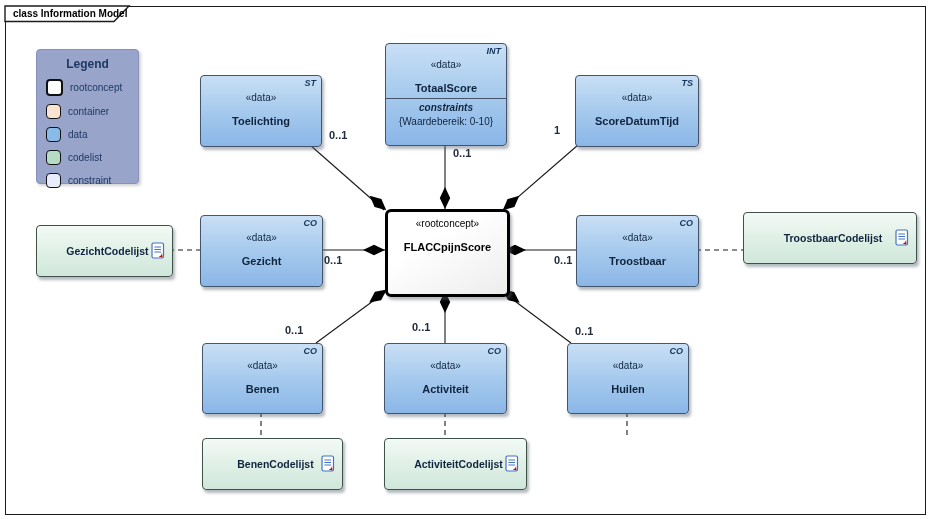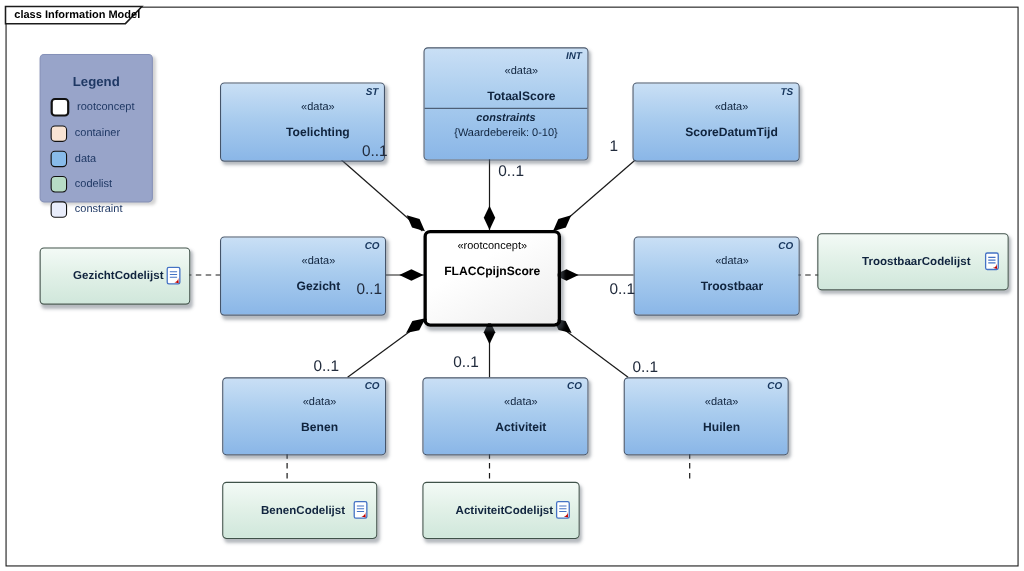--- a/index.html
+++ b/index.html
@@ -3,50 +3,50 @@
 <meta charset="utf-8">
 <style>
   html,body{margin:0;padding:0;background:#ffffff;font-family:"Liberation Sans",sans-serif;}
   #stage{position:relative;width:931px;height:519px;background:#ffffff;overflow:hidden;}
   #frame{position:absolute;left:5px;top:6px;width:919px;height:507px;border:1.5px solid #1c1c1c;background:#ffffff;z-index:0;}
   #edges{position:absolute;left:0;top:0;width:931px;height:519px;z-index:1;}
   .tab-label{position:absolute;left:13px;top:8px;z-index:3;font-size:10px;font-weight:bold;color:#000;white-space:nowrap;}
 
   
   #legend{position:absolute;left:36px;top:49px;width:101px;height:133px;background:#98a4c9;border:1px solid #8591b8;border-radius:4px;z-index:2;box-shadow:2px 2px 3px rgba(0,0,0,0.18);}
-  #legend .ltitle{text-align:center;font-size:12px;font-weight:bold;color:#1f3864;margin-top:17px;}
+  #legend .ltitle{text-align:center;font-size:12px;font-weight:bold;color:#1f3864;margin-top:7px;}
   #legend .litems{margin:8px 0 0 9px;display:flex;flex-direction:column;gap:8px;text-align:right;}
   .litem{display:flex;align-items:center;gap:7px;}
   .swatch{width:13px;height:13px;border:1.5px solid #111;border-radius:4px;flex:0 0 auto;}
   .swatch.thick{border-width:2.5px;}
   .litem span{font-size:10px;color:#1f3864;}
 
   
   .node{position:absolute;z-index:2;border-radius:4px;box-shadow:2px 3px 3px rgba(90,100,110,0.45);}
-  .data{background:linear-gradient(180deg,#c9dff5 0%,#a9ccee 45%,#8ab6e7 100%);border:1px solid #44546a;padding-left:28px;}
+  .data{background:linear-gradient(180deg,#c9dff5 0%,#a9ccee 45%,#8ab6e7 100%);border:1px solid #44546a;}
   .node .tag{position:absolute;top:2px;right:5px;font-size:9px;font-style:italic;font-weight:bold;color:#17365d;}
   .node .ctr{display:flex;flex-direction:column;align-items:center;padding-top:16px;}
   .stereo{font-size:10px;color:#10243e;}
   .cname{font-size:11px;font-weight:bold;color:#10243e;margin-top:12px;}
   .central{background:linear-gradient(150deg,#ffffff 35%,#ededed 100%);border:3px solid #000;border-radius:6px;}
   .central .ctr{padding-top:6px;}
   .central .stereo,.central .cname{color:#000;}
 
   
   .sep{position:absolute;left:0;right:0;top:54px;border-top:1px solid #44546a;}
   .cons{position:absolute;left:0;right:0;top:58px;display:flex;flex-direction:column;align-items:center;}
   .cons .chead{font-size:10px;font-style:italic;font-weight:bold;color:#10243e;}
   .cons .cval{font-size:10px;color:#10243e;margin-top:3px;}
 
   
   .codelist{background:linear-gradient(180deg,#f3faf6 0%,#e2f1e8 45%,#d0e7db 100%);border:1px solid #3f5249;display:flex;align-items:center;justify-content:center;padding-left:20px;}
   .clname{font-size:10.5px;font-weight:bold;color:#10243e;padding-right:14px;}
   .doc-icon{position:absolute;right:7px;top:50%;margin-top:-9px;}
 
-  .mult{position:absolute;z-index:2;font-size:14px;color:#222c3d;white-space:nowrap;}
+  .mult{position:absolute;z-index:2;font-size:11px;color:#222c3d;white-space:nowrap;font-weight:bold;}
 </style>
 </head>
 <body>
 
 <div id="stage">
   <div id="frame"></div>
 
   <svg id="edges">
 
     <polygon points="5,6 129,6 114,21.5 5,21.5" fill="#ffffff" stroke="#1c1c1c" stroke-width="1.4"></polygon>

